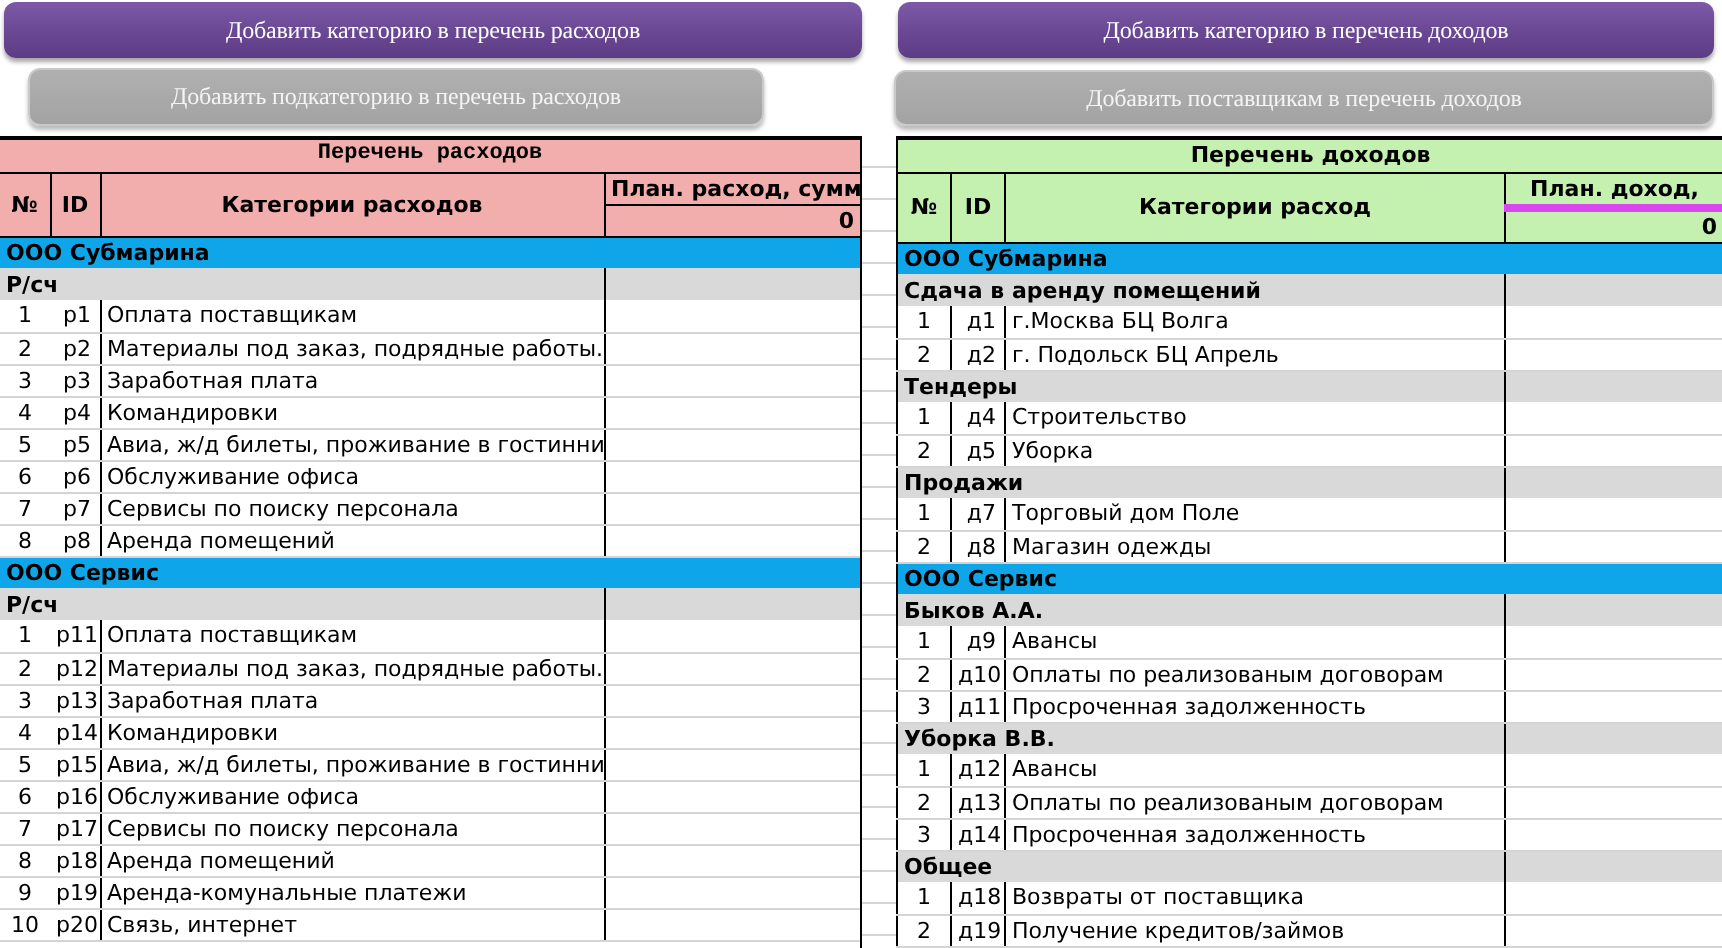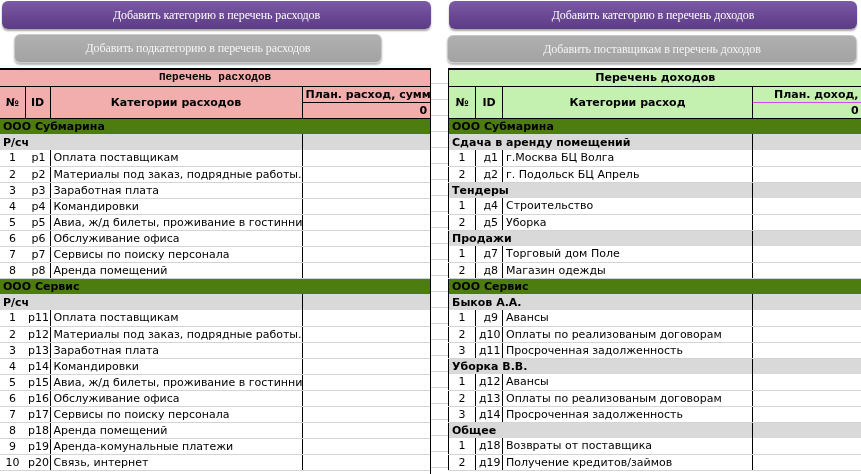--- a/index.html
+++ b/index.html
@@ -24,21 +24,21 @@
 
   .grid { position: absolute; top: 68px; }
   table { border-collapse: collapse; table-layout: fixed; }
   td { height: 16px; line-height: 15px; padding: 0 3px; white-space: nowrap; overflow: hidden; font-size: 11px; }
 
   .title-row td { font-weight: bold; text-align: center; border-top: 2px solid #000; }
   .hdr td { font-weight: bold; }
   .num { text-align: center; }
   .idc { text-align: right; padding-right: 4px; }
   .catcell { border-left: 1.5px solid #000; border-right: 1.5px solid #000; }
-  .company td { background: #4d7c0f; font-weight: bold; height: 16px; }
+  .company td { background: #0ea5e9; font-weight: bold; height: 16px; }
   .sub td { background: #d9d9d9; font-weight: bold; }
   .item td { border-bottom: 1px solid #d4d4d4; background: #fff; }
   .zero { text-align: right; font-weight: bold; }
 
   #left-table .title-row td, #left-table .hdr td { background: #f2aeac; }
   #right-table .title-row td, #right-table .hdr td { background: #c4f0b0; }
   .hdr td.br { border-right: 1.5px solid #000; }
   .hdr .bb { border-bottom: 1.5px solid #000; }
   .hdr .bt { border-top: 1px solid #000; }
 
@@ -240,21 +240,21 @@
         <col style="width:109px">
       </colgroup>
     <tbody>
         <tr class="title-row">
       <td colspan="4" style="height:17px; border-left:1px solid #000;">Перечень доходов</td>
     </tr>
     <tr class="hdr">
       <td rowspan="2" class="num bt bb" style="border-right:1px solid #000; border-left:1px solid #000;">№</td>
       <td rowspan="2" class="num bt bb" style="border-right:1.5px solid #000;">ID</td>
       <td rowspan="2" class="num bt bb br">Категории расход</td>
-      <td class="bt" style="text-align:right; border-bottom:1px solid #d946ef;">План. доход,</td>
+      <td class="bt" style="text-align:center; border-bottom:4px solid #d946ef;">План. доход,</td>
     </tr>
     <tr class="hdr">
       <td class="zero bb">0</td>
     </tr>
     </tbody>
       <tbody id="right-body">
         <tr class="company">
           <td colspan="4" style="border-left: 1px solid rgb(0, 0, 0);">ООО Субмарина</td>
         </tr>
         <tr class="sub">

